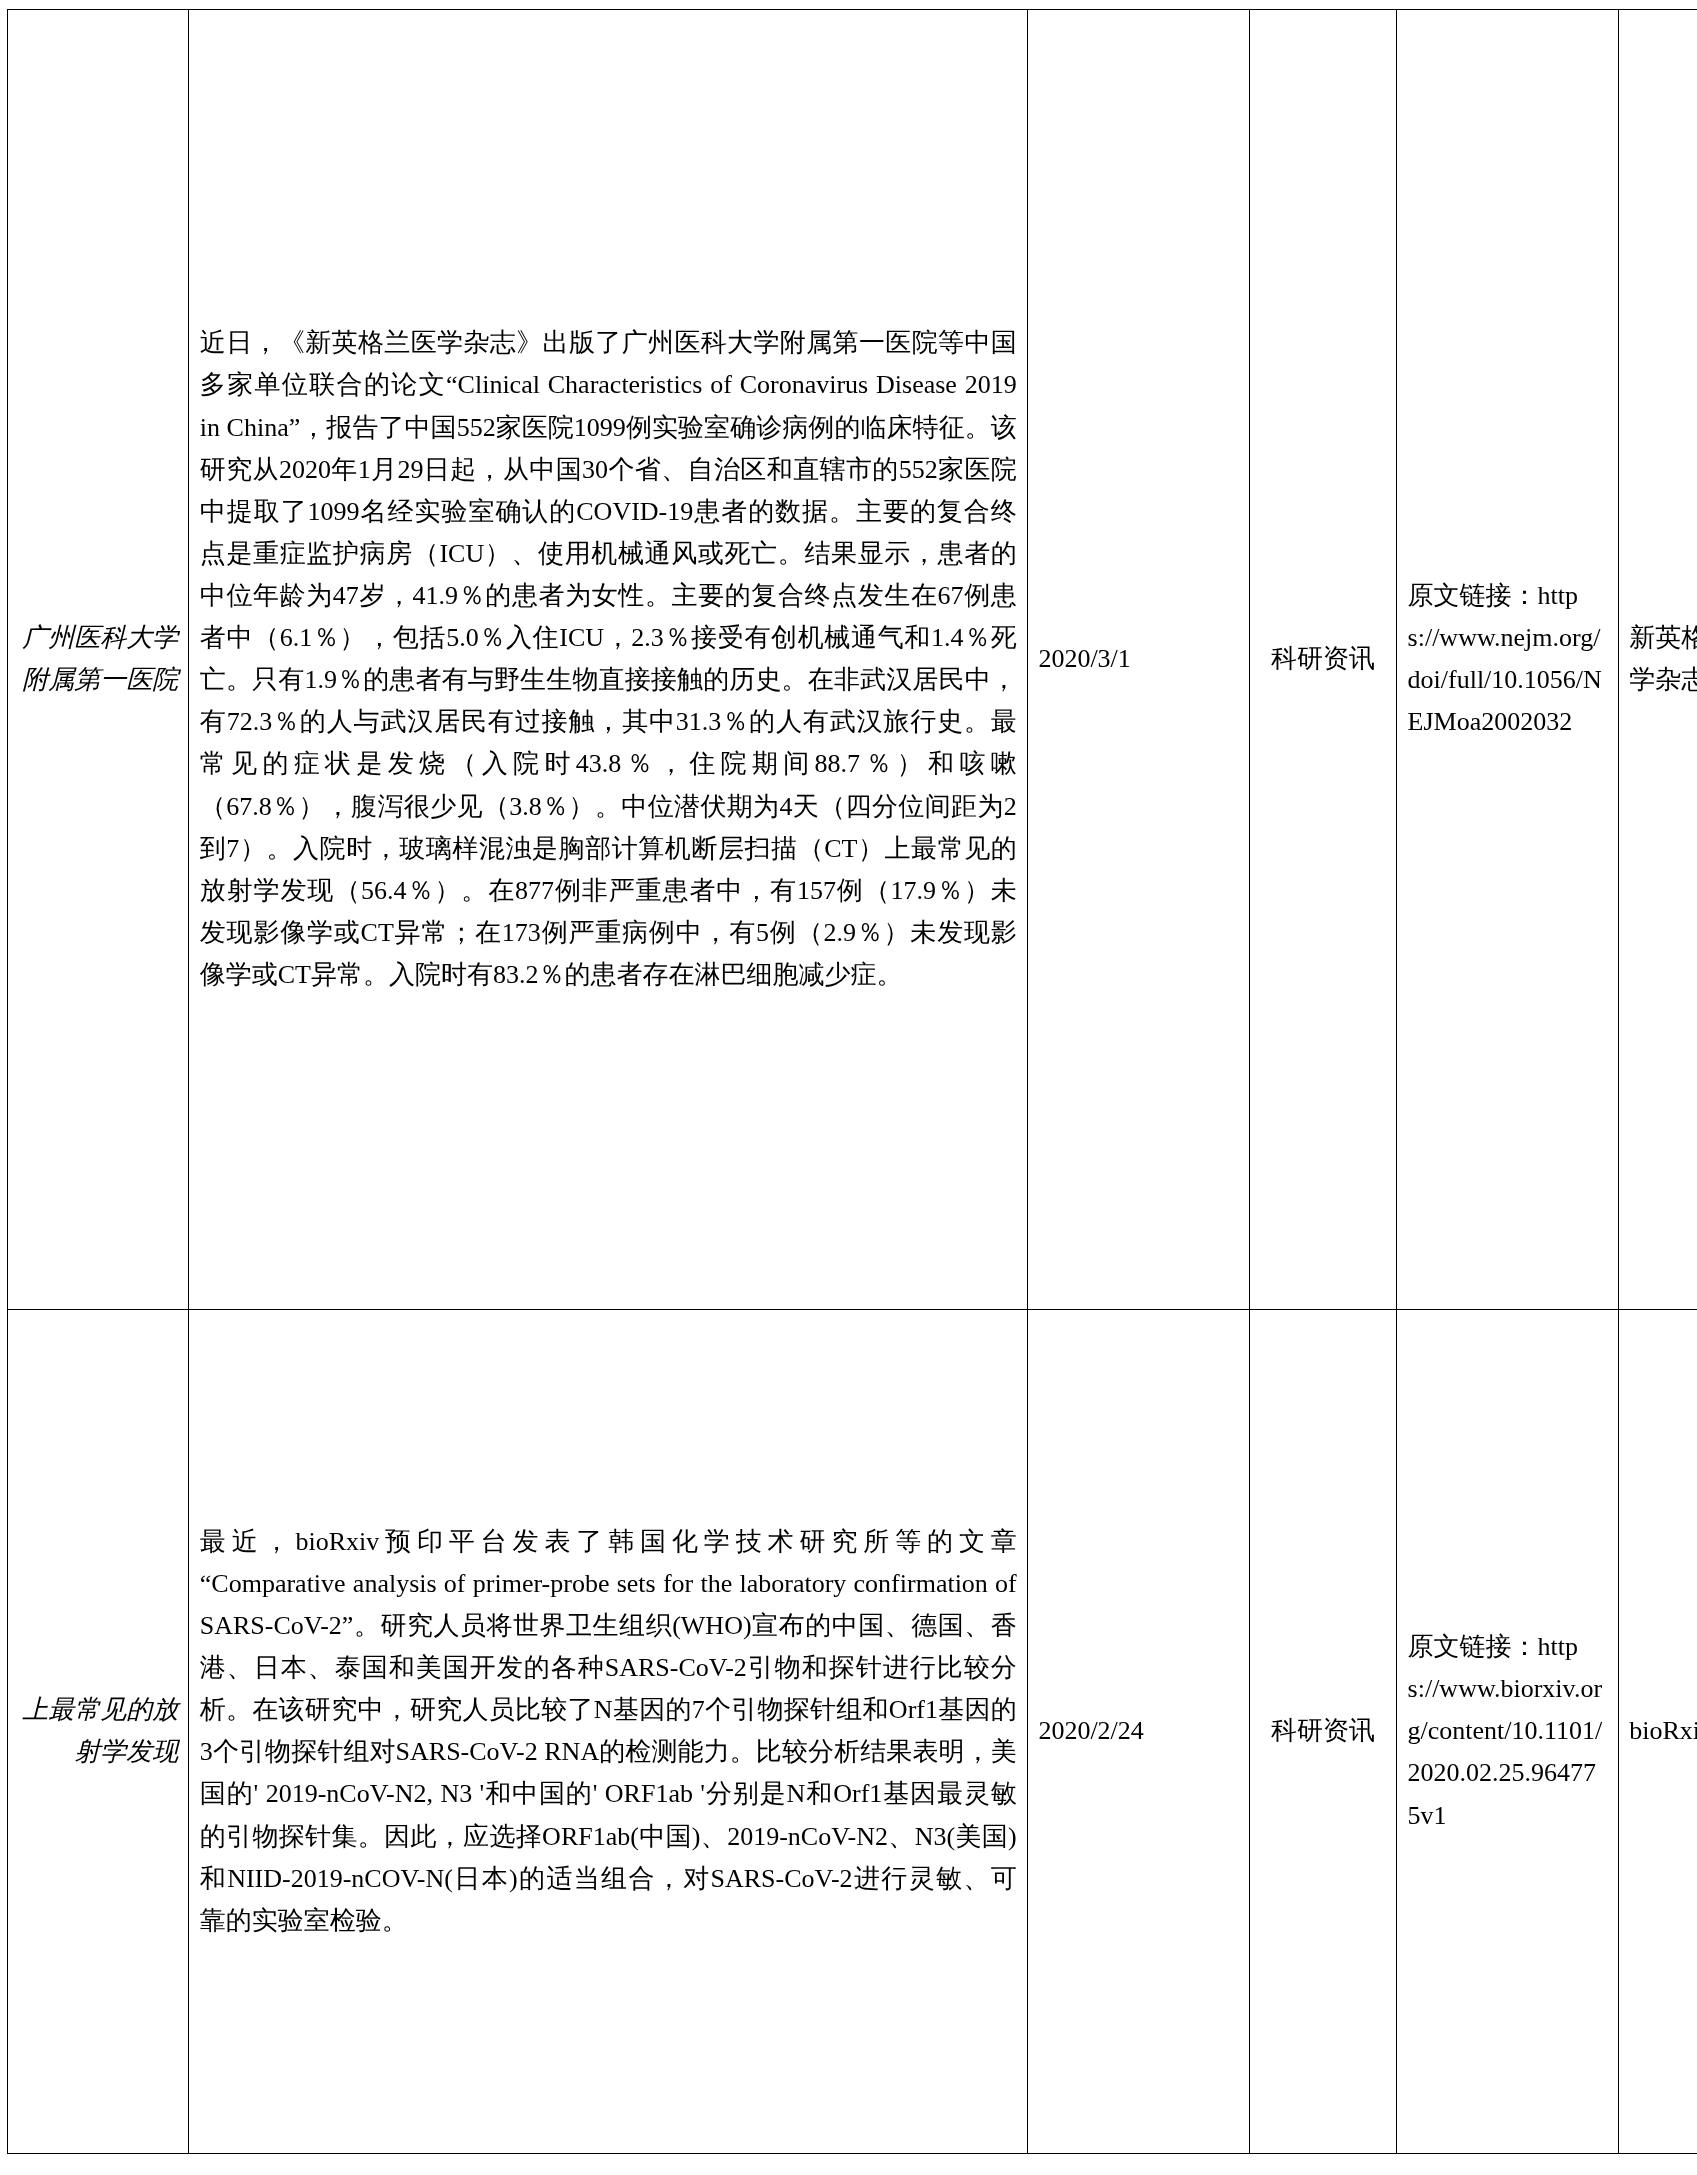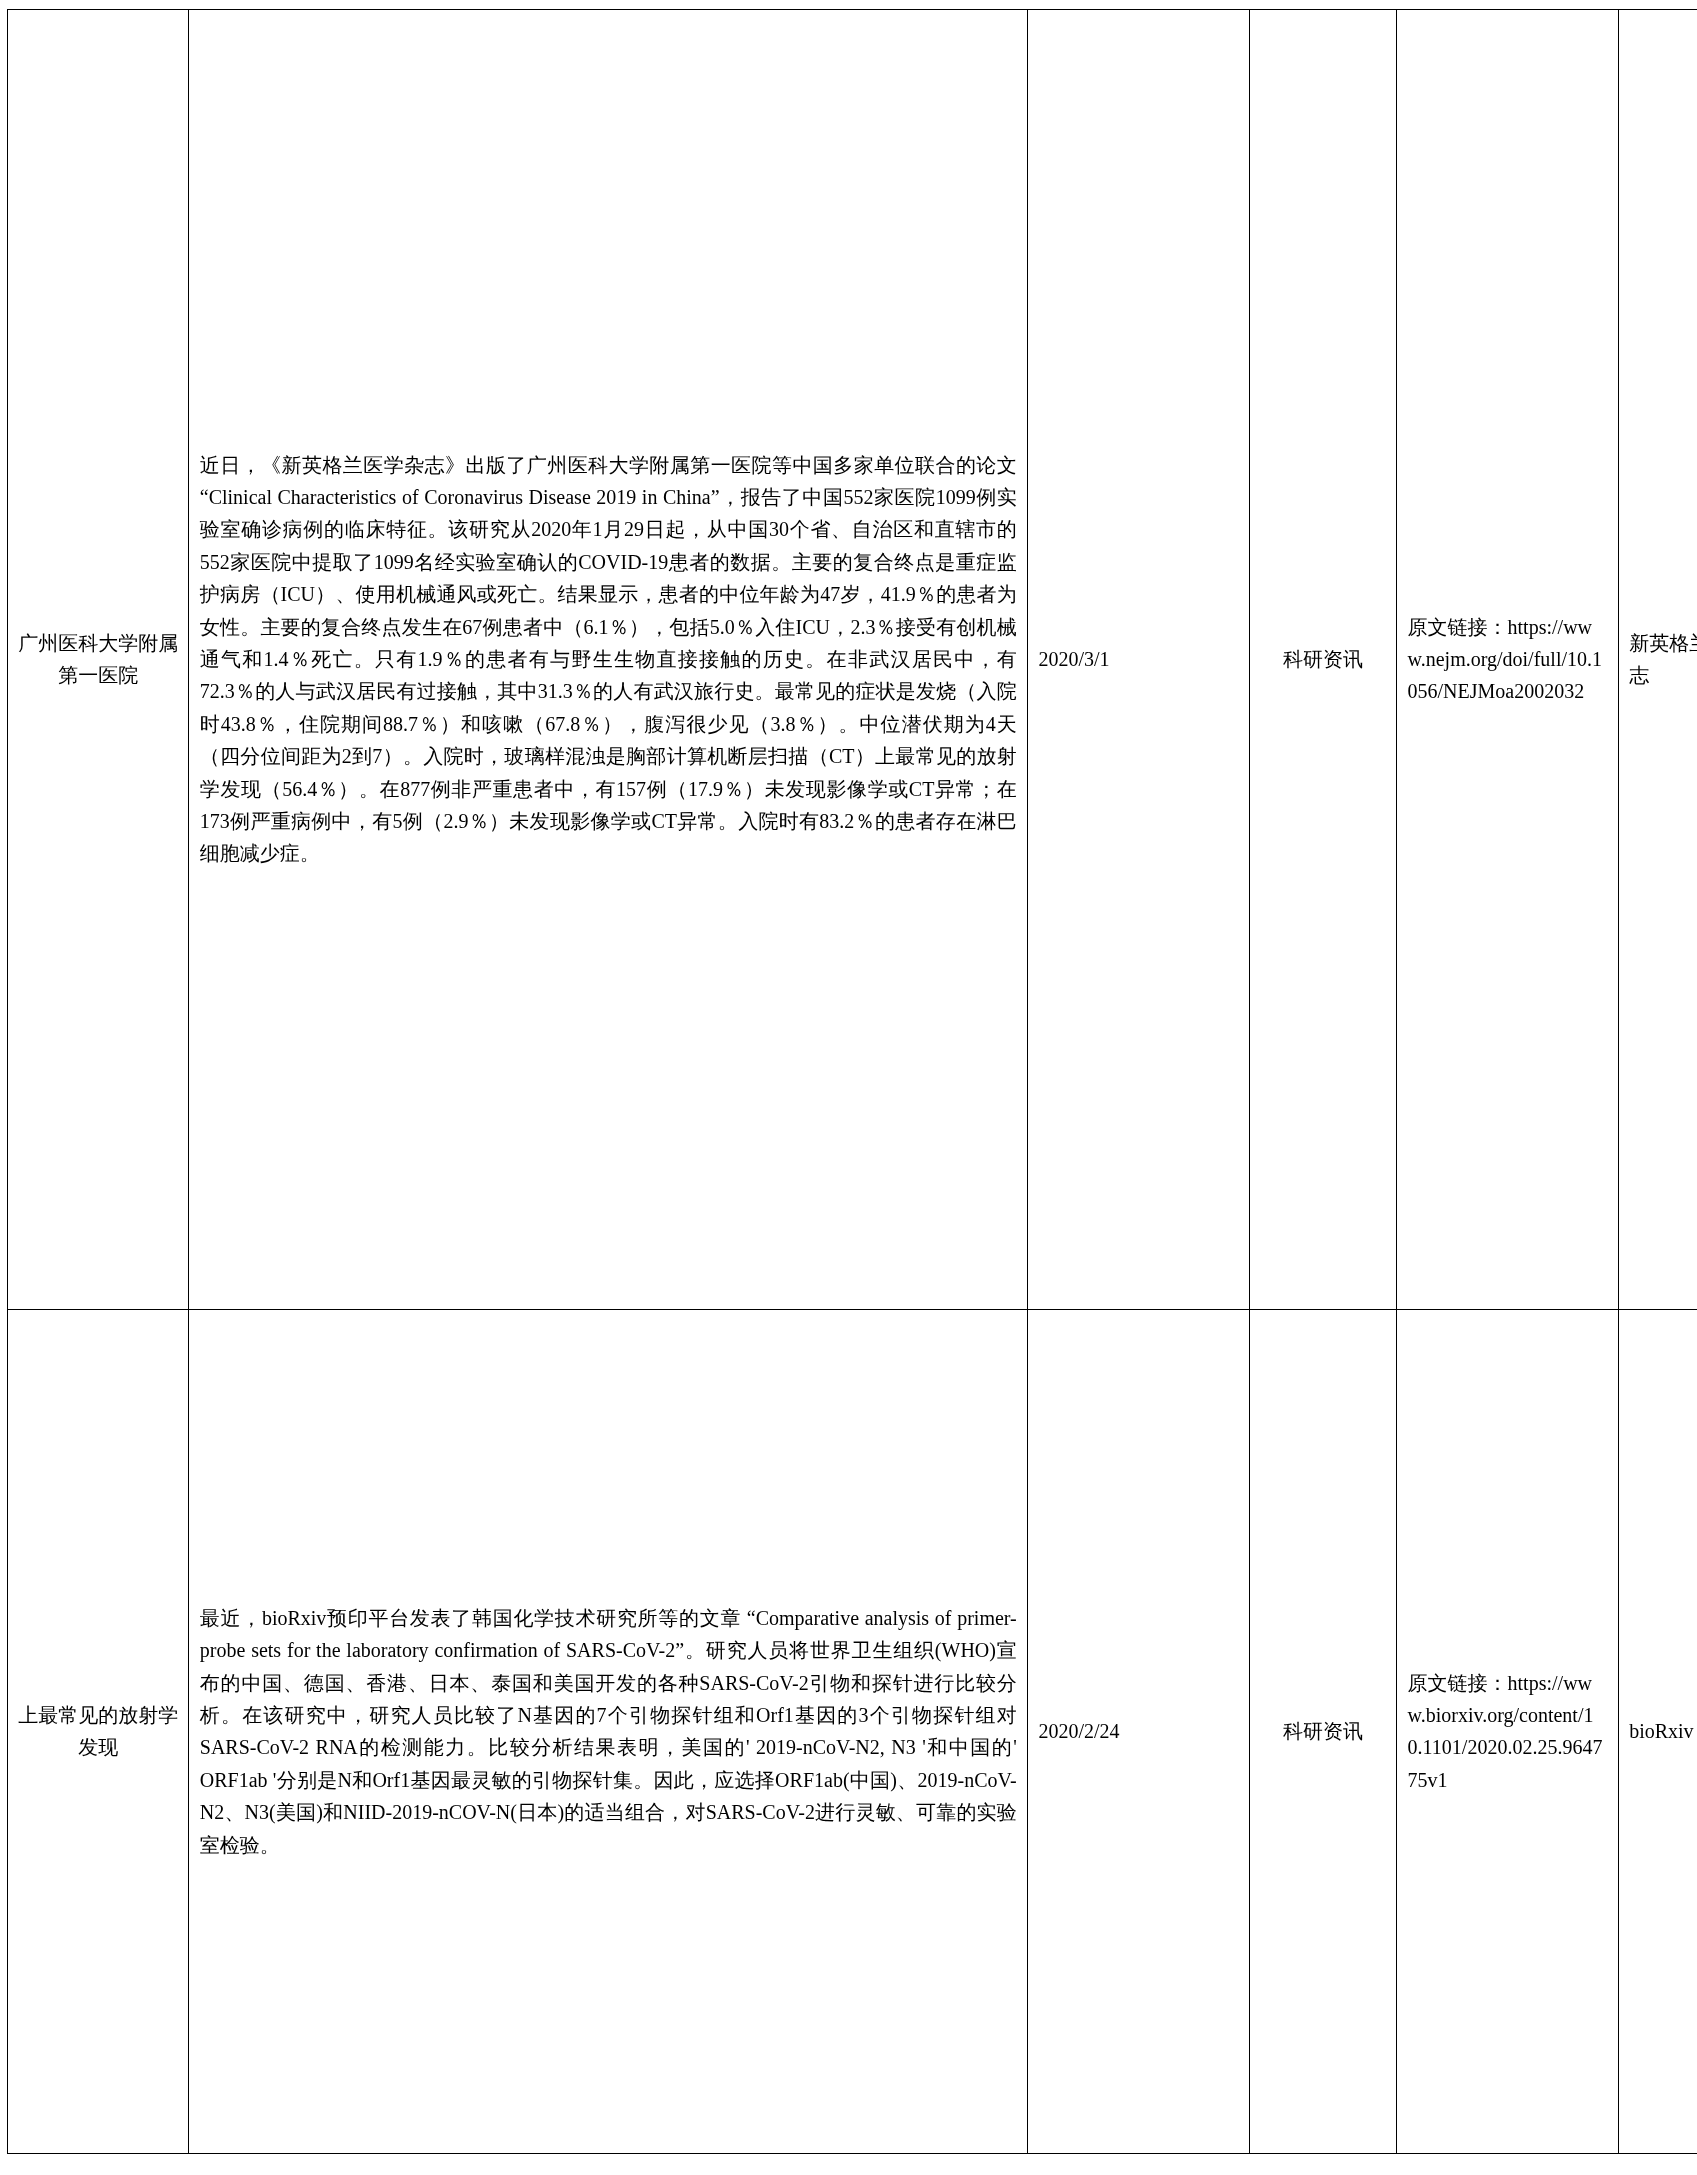--- a/index.html
+++ b/index.html
@@ -19,27 +19,28 @@
   }
   table.doc-table {
     border-collapse: collapse;
     width: 1682px;
     table-layout: fixed;
   }
   table.doc-table td {
     border: 1.7px solid #000000;
     vertical-align: middle;
     padding: 8.6px 10.3px;
-    font-size: 20px;
+    font-size: 26px;
     line-height: 1.62;
   }
   td.col-org {
     width: 160px;
-    text-align: center;
+    text-align: right;
     word-break: break-all;
+    font-style: italic;
   }
   td.col-body {
     width: 817px;
     text-align: justify;
     text-justify: inter-ideograph;
     word-break: break-word;
   }
   td.col-date {
     width: 200px;
     text-align: left;

